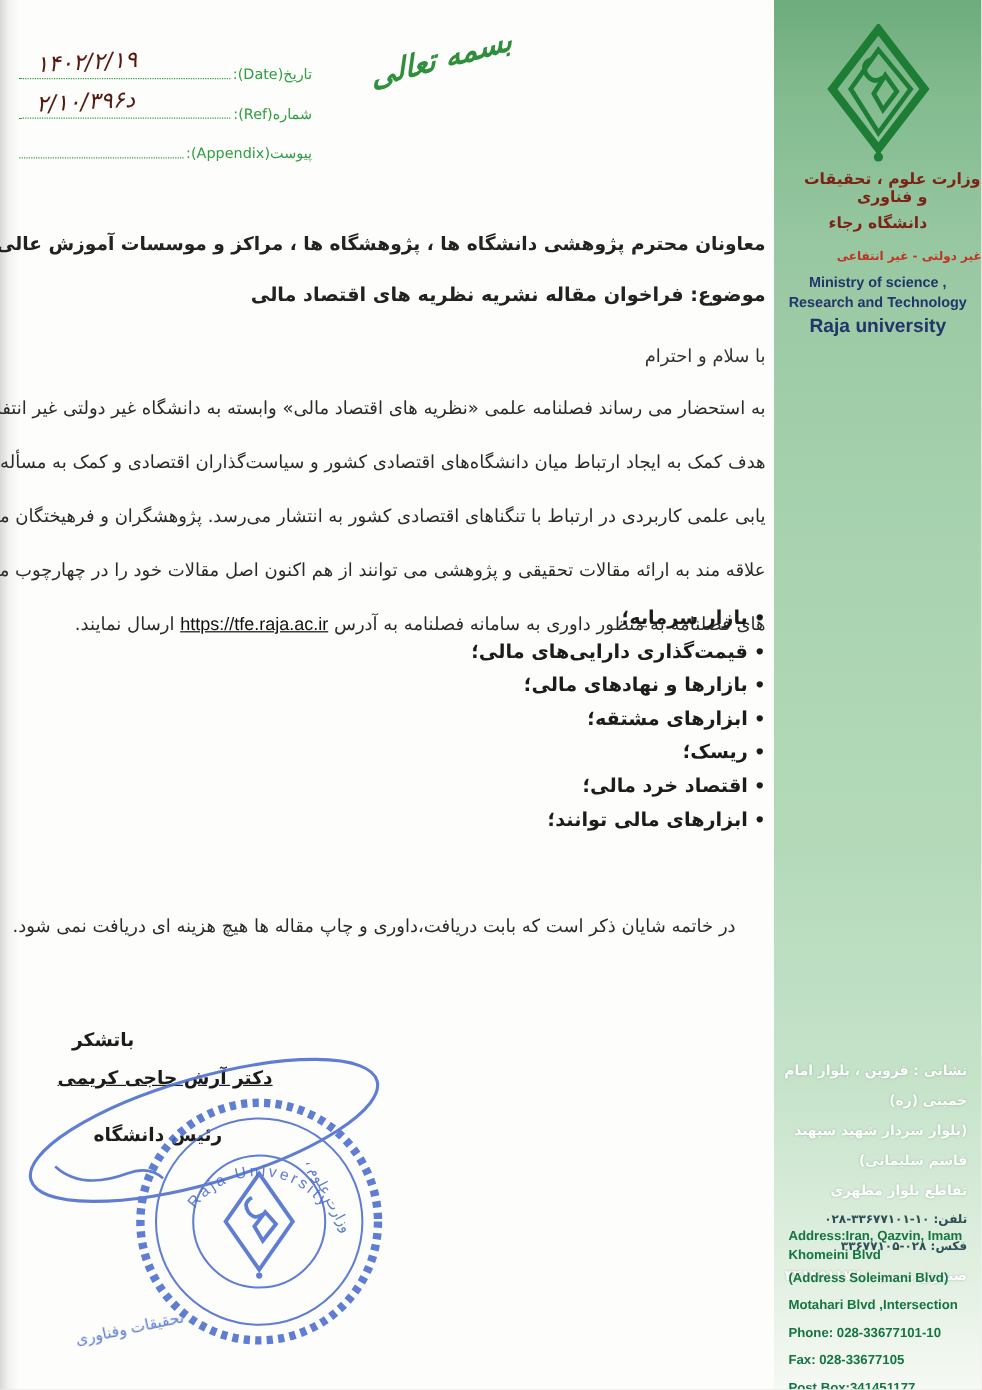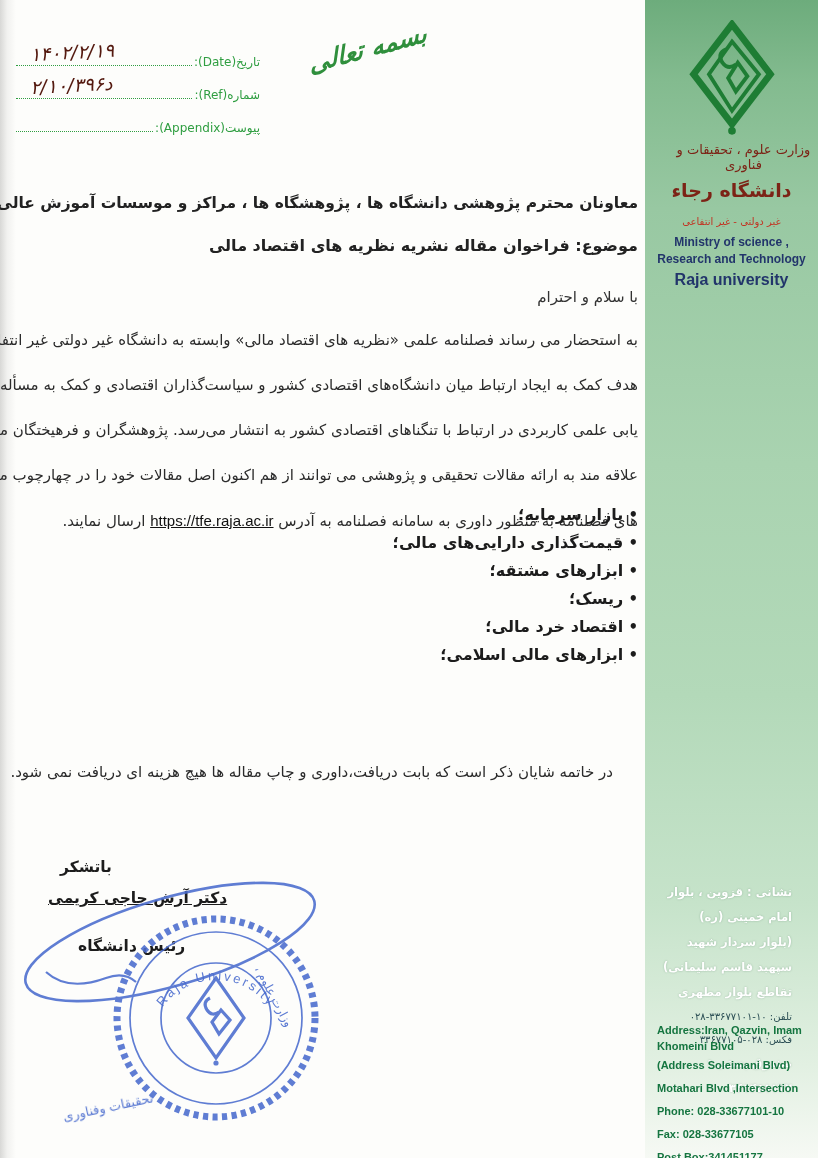--- a/index.html
+++ b/index.html
@@ -11,31 +11,31 @@
   }
 
   
   .sidebar{
     position:absolute; top:0; right:0; width:173px; height:1158px;
     background:linear-gradient(180deg,#6dac7c 0%, #83bb8f 7%, #98c8a2 18%, #a9d3b0 40%,
                #b3d9b9 60%, #c6e3ca 78%, #e2f0e2 92%, #f6f9f4 100%);
     text-align:center;
   }
   .logo-wrap{ margin:20px auto 4px auto; width:96px; height:118px; }
-  .min-fa{ color:#7c2316; font-weight:normal; font-size:13px; direction:rtl; margin-top:2px;padding-left:24px; }
-  .uni-fa{ color:#7c2316; font-weight:bold; font-size:19px; direction:rtl; margin-top:7px; }
-  .type-fa{ color:#c23322; font-weight:normal; font-size:10px; direction:rtl; margin-top:15px; }
+  .min-fa{ color:#7c2316; font-weight:bold; font-size:13px; direction:rtl; margin-top:2px;padding-left:24px; }
+  .uni-fa{ color:#7c2316; font-weight:bold; font-size:13px; direction:rtl; margin-top:7px; }
+  .type-fa{ color:#c23322; font-weight:bold; font-size:10px; direction:rtl; margin-top:15px;text-align:right; }
   .min-en{ color:#22356b; font-weight:bold; font-size:12px; line-height:17px; margin:7px 8px 0 8px;
            font-family:"Liberation Sans", sans-serif; }
   .uni-en{ color:#22356b; font-weight:bold; font-size:16px; margin-top:3px;
            font-family:"Liberation Sans", sans-serif; }
-  .addr-fa{ position:absolute; top:880px; right:26px; left:8px; direction:rtl; text-align:right; }
+  .addr-fa{ position:absolute; top:880px; right:12px; left:8px; direction:rtl; text-align:right; }
   .addr-fa .w{ color:#ffffff; font-weight:bold; font-size:11.5px; line-height:25px;
                text-shadow:0 0 2px rgba(40,90,60,.35); }
-  .addr-fa .d{ color:#2c4f55; font-weight:normal; font-size:10px; line-height:23px; }
+  .addr-fa .d{ color:#2c4f55; font-weight:bold; font-size:10px; line-height:23px; }
   .addr-en{ position:absolute; top:1022px; left:12px; right:6px; text-align:left;
             color:#157540; font-weight:bold; font-size:11px; line-height:16px;
             font-family:"Liberation Sans", sans-serif; }
   .addr-en div{ margin-bottom:7px; }
   .addr-en .tight{ margin-bottom:3px; }
 
   
   .hdr-left{ position:absolute; top:36px; left:12px; width:248px; }
   .hdr-row{ position:relative; display:flex; direction:rtl; align-items:flex-end; height:33px; }
   .hdr-row .lbl{ color:#2f9e41; font-size:12px; white-space:nowrap; }
@@ -144,24 +144,25 @@
     <div>یابی علمی کاربردی در ارتباط با تنگناهای اقتصادی کشور به انتشار  می‌رسد. پژوهشگران و فرهیختگان محترم</div>
     <div>علاقه مند به ارائه مقالات تحقیقی و پژوهشی می توانند از هم اکنون اصل مقالات خود را در چهارچوب محور</div>
     <div>
       <span>های فصلنامه به منظور داوری به سامانه فصلنامه به آدرس </span><span class="url">https://tfe.raja.ac.ir</span><span> ارسال نمایند.</span>
     </div>
   </div>
 
   <div class="rtl-line topics">
     <div class="topic">بازار سرمایه؛</div>
     <div class="topic">قیمت‌گذاری دارایی‌های مالی؛</div>
+    <div class="topic">بازارها و نهادهای مالی؛</div>
     <div class="topic">ابزارهای مشتقه؛</div>
     <div class="topic">ریسک؛</div>
     <div class="topic">اقتصاد خرد مالی؛</div>
-    <div class="topic">ابزارهای مالی اسلامی؛</div>
+    <div class="topic">ابزارهای مالی توانند؛</div>
   </div>
 
   <div class="rtl-line closing" style="right:205px;">در خاتمه شایان ذکر است که بابت دریافت،داوری و چاپ مقاله ها هیچ هزینه ای دریافت نمی شود.</div>
 
   <div class="signoff">
     <div class="l1">باتشکر</div>
     <div class="l2">دکتر آرش حاجی کریمی</div>
     <div class="l3">رئیس دانشگاه</div>
   </div>
 

